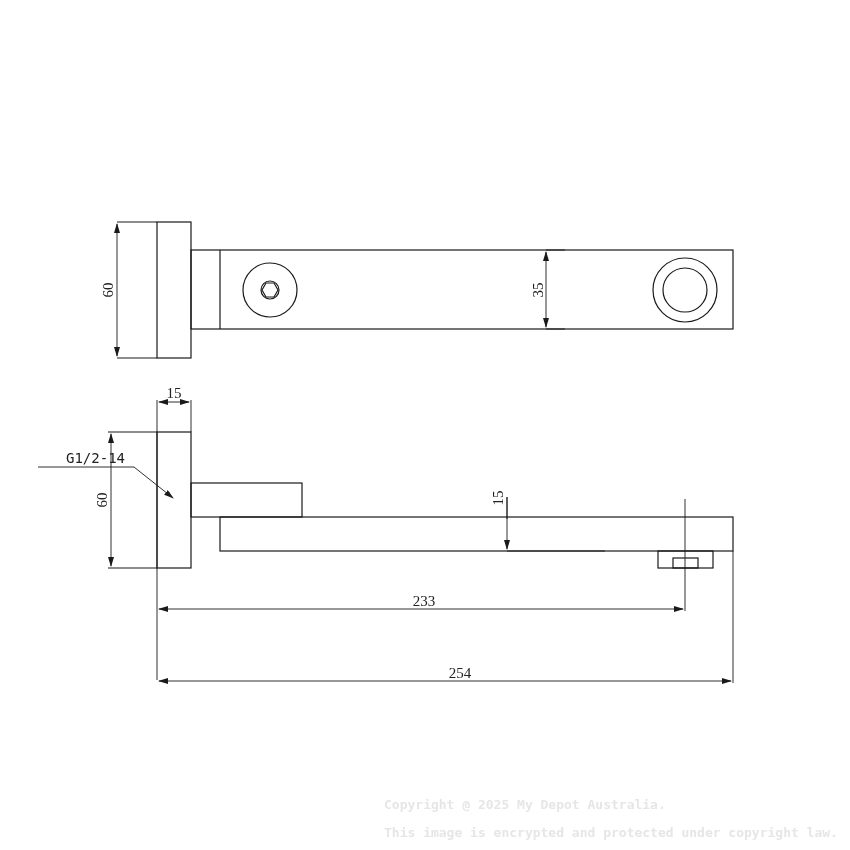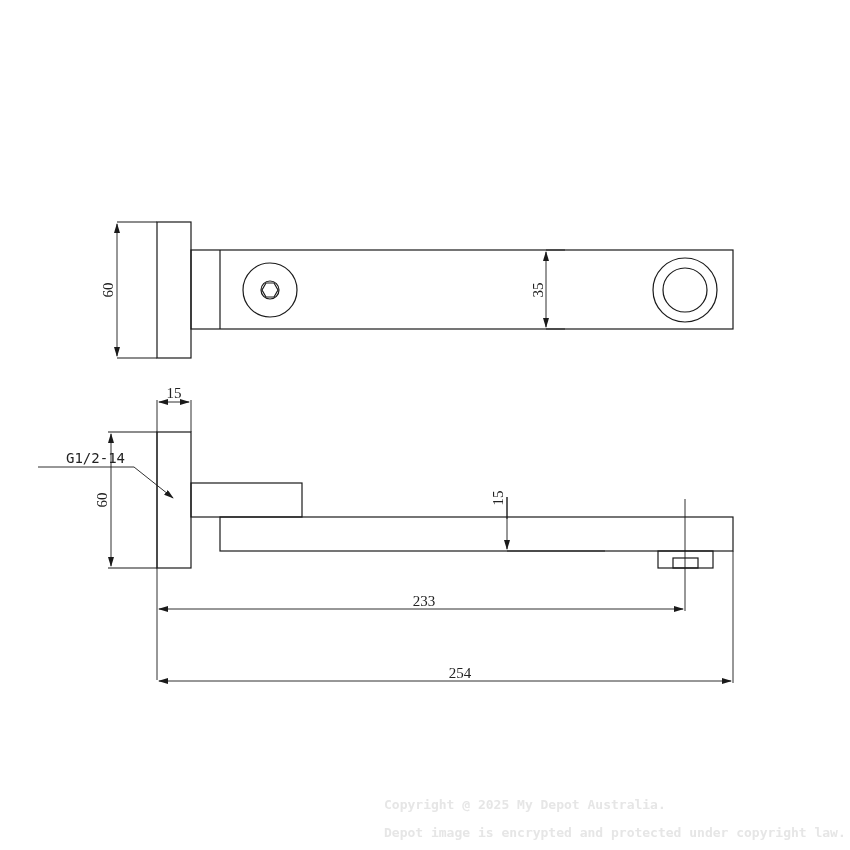--- a/index.html
+++ b/index.html
@@ -83,13 +83,13 @@
 
     <line class="dim" x1="159" y1="609" x2="683" y2="609" marker-start="url(#arr)" marker-end="url(#arr)"></line>
     <text class="txt" x="424" y="606" text-anchor="middle">233</text>
 
     <line class="dim" x1="159" y1="681" x2="731" y2="681" marker-start="url(#arr)" marker-end="url(#arr)"></line>
     <text class="txt" x="460" y="678" text-anchor="middle">254</text>
   </g>
 </svg>
 
 <div class="wm" style="top:797px;">Copyright @ 2025 My Depot Australia.</div>
-<div class="wm" style="top:825px;">Depot image is encrypted and protected under copyright law.</div>
+<div class="wm" style="top:825px;">This image is encrypted and protected under copyright law.</div>
 
 </body></html>

